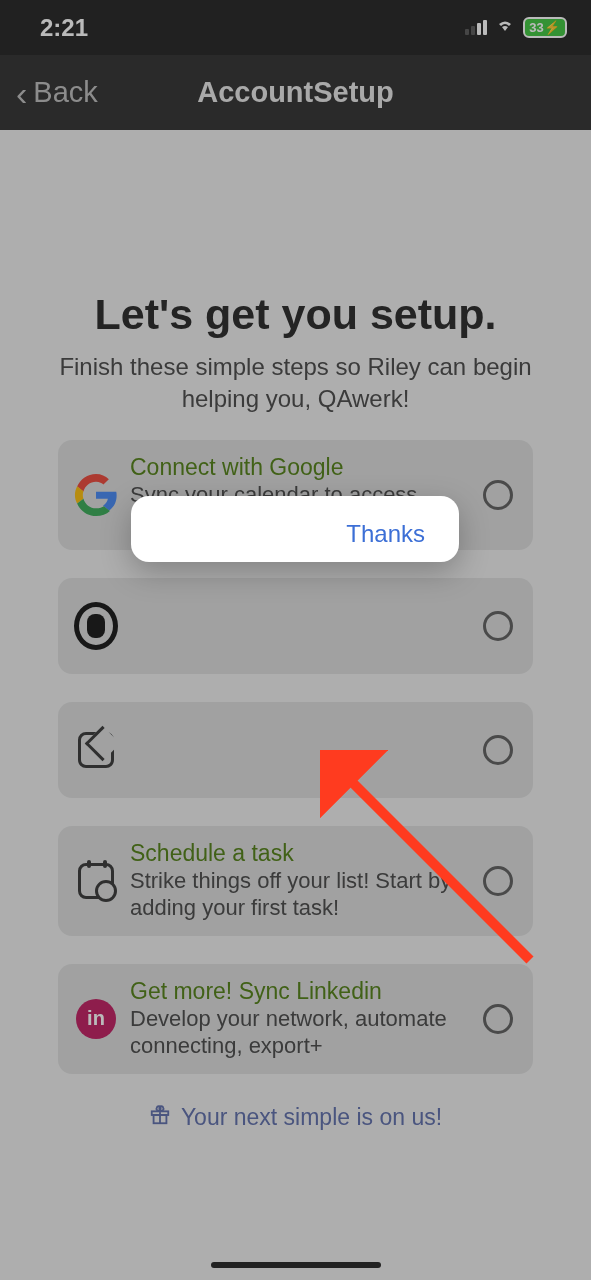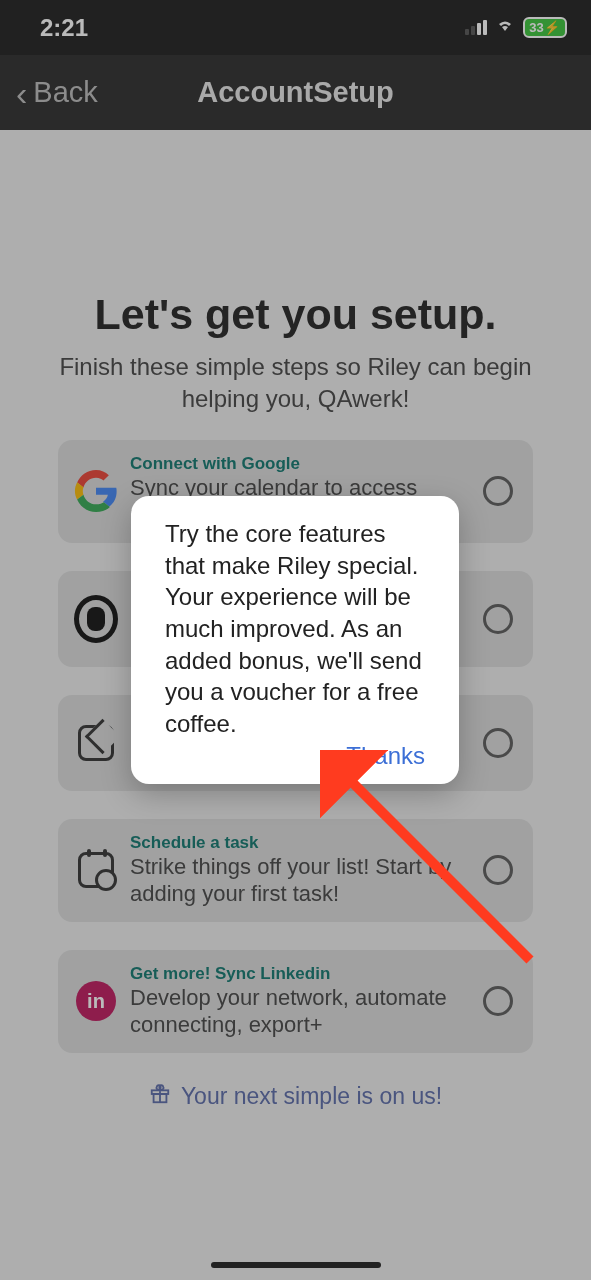--- a/index.html
+++ b/index.html
@@ -41,21 +41,21 @@
   .card-list { display: flex; flex-direction: column; gap: 28px; }
   .card {
     background: #dadbdb; border-radius: 14px; display: flex; align-items: center;
     padding: 14px 20px 14px 16px; text-align: left; min-height: 96px;
   }
   .card-icon {
     width: 44px; height: 44px; flex-shrink: 0; display: flex; align-items: center;
     justify-content: center; font-size: 28px;
   }
   .card-body { flex: 1; padding: 0 12px; }
-  .card-title { font-size: 17px; font-weight: 700; color: #0f766e; }
+  .card-title { font-size: 23px; font-weight: 400; color: #4d7c0f; }
   .card-desc { font-size: 22px; color: #444; line-height: 1.25; }
   .radio {
     width: 30px; height: 30px; border: 3px solid #5a5a5a; border-radius: 50%;
     flex-shrink: 0; background: transparent;
   }
 
   .footer-link { margin-top: 30px; font-size: 23px; color: #5a6aa8; display:flex; justify-content:center; gap:10px; align-items:center; }
   .gift { font-size: 22px; }
 
   
@@ -205,21 +205,20 @@
           <path d="M12 8v13M12 8c-3 0-5-2-3-5 2-2 5 0 3 5zM12 8c3 0 5-2 3-5-2-2-5 0-3 5z"></path>
         </svg>
     </span>
     <span>Your next simple is on us!</span>
   </div>
 </div>
 
 <div class="dim"></div>
 
 <div class="popup">
-  <div class="popup-body">Try the core features that make Riley special. Your experience will be much improved. As an added bonus, we'll send you a voucher for a free coffee.</div>
   <div class="popup-btn">Thanks</div>
 </div>
 
 <svg class="arrow" viewBox="0 0 230 230">
   <defs>
       <marker id="ah" markerWidth="12" markerHeight="12" refX="2" refY="6" orient="auto">
         <path d="M0,0 L12,6 L0,12 Z" fill="#ff3b1f"></path>
       </marker>
     </defs>
   <line x1="210" y1="210" x2="20" y2="20" stroke="#ff3b1f" stroke-width="10" marker-end="url(#ah)"></line>

